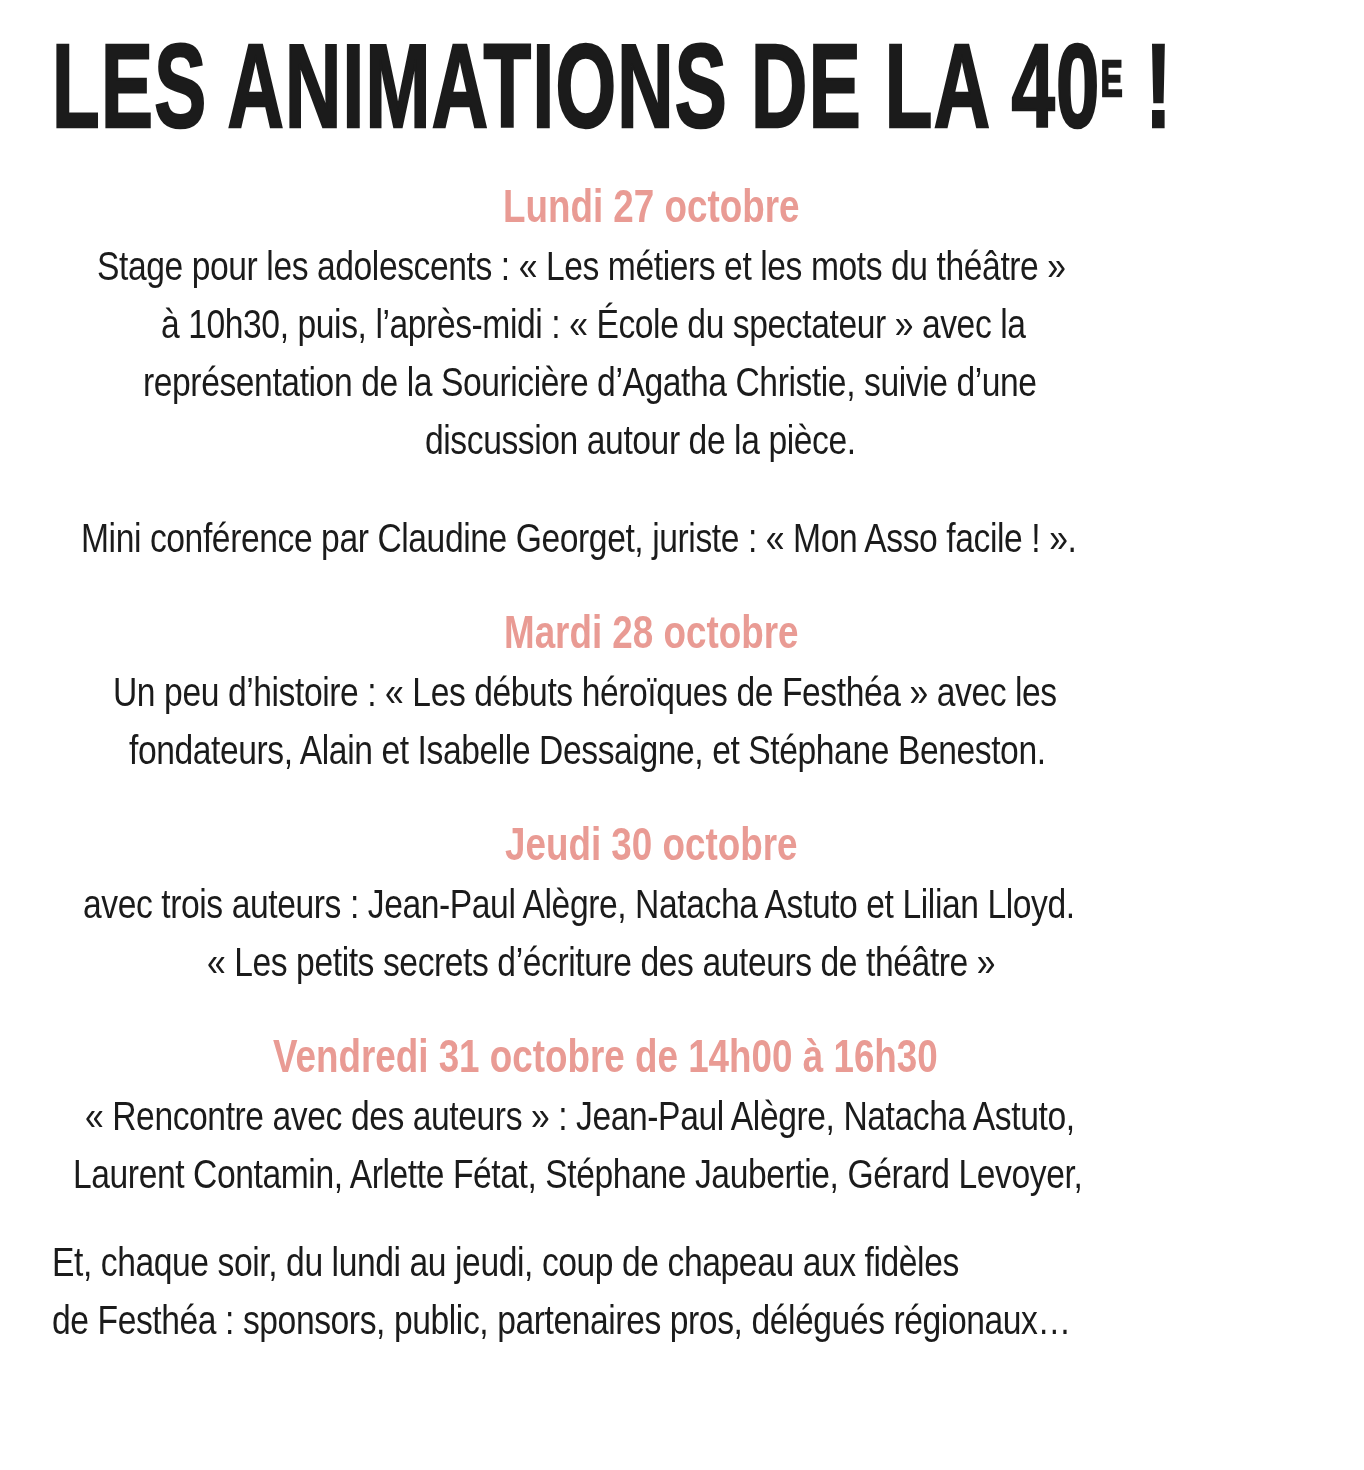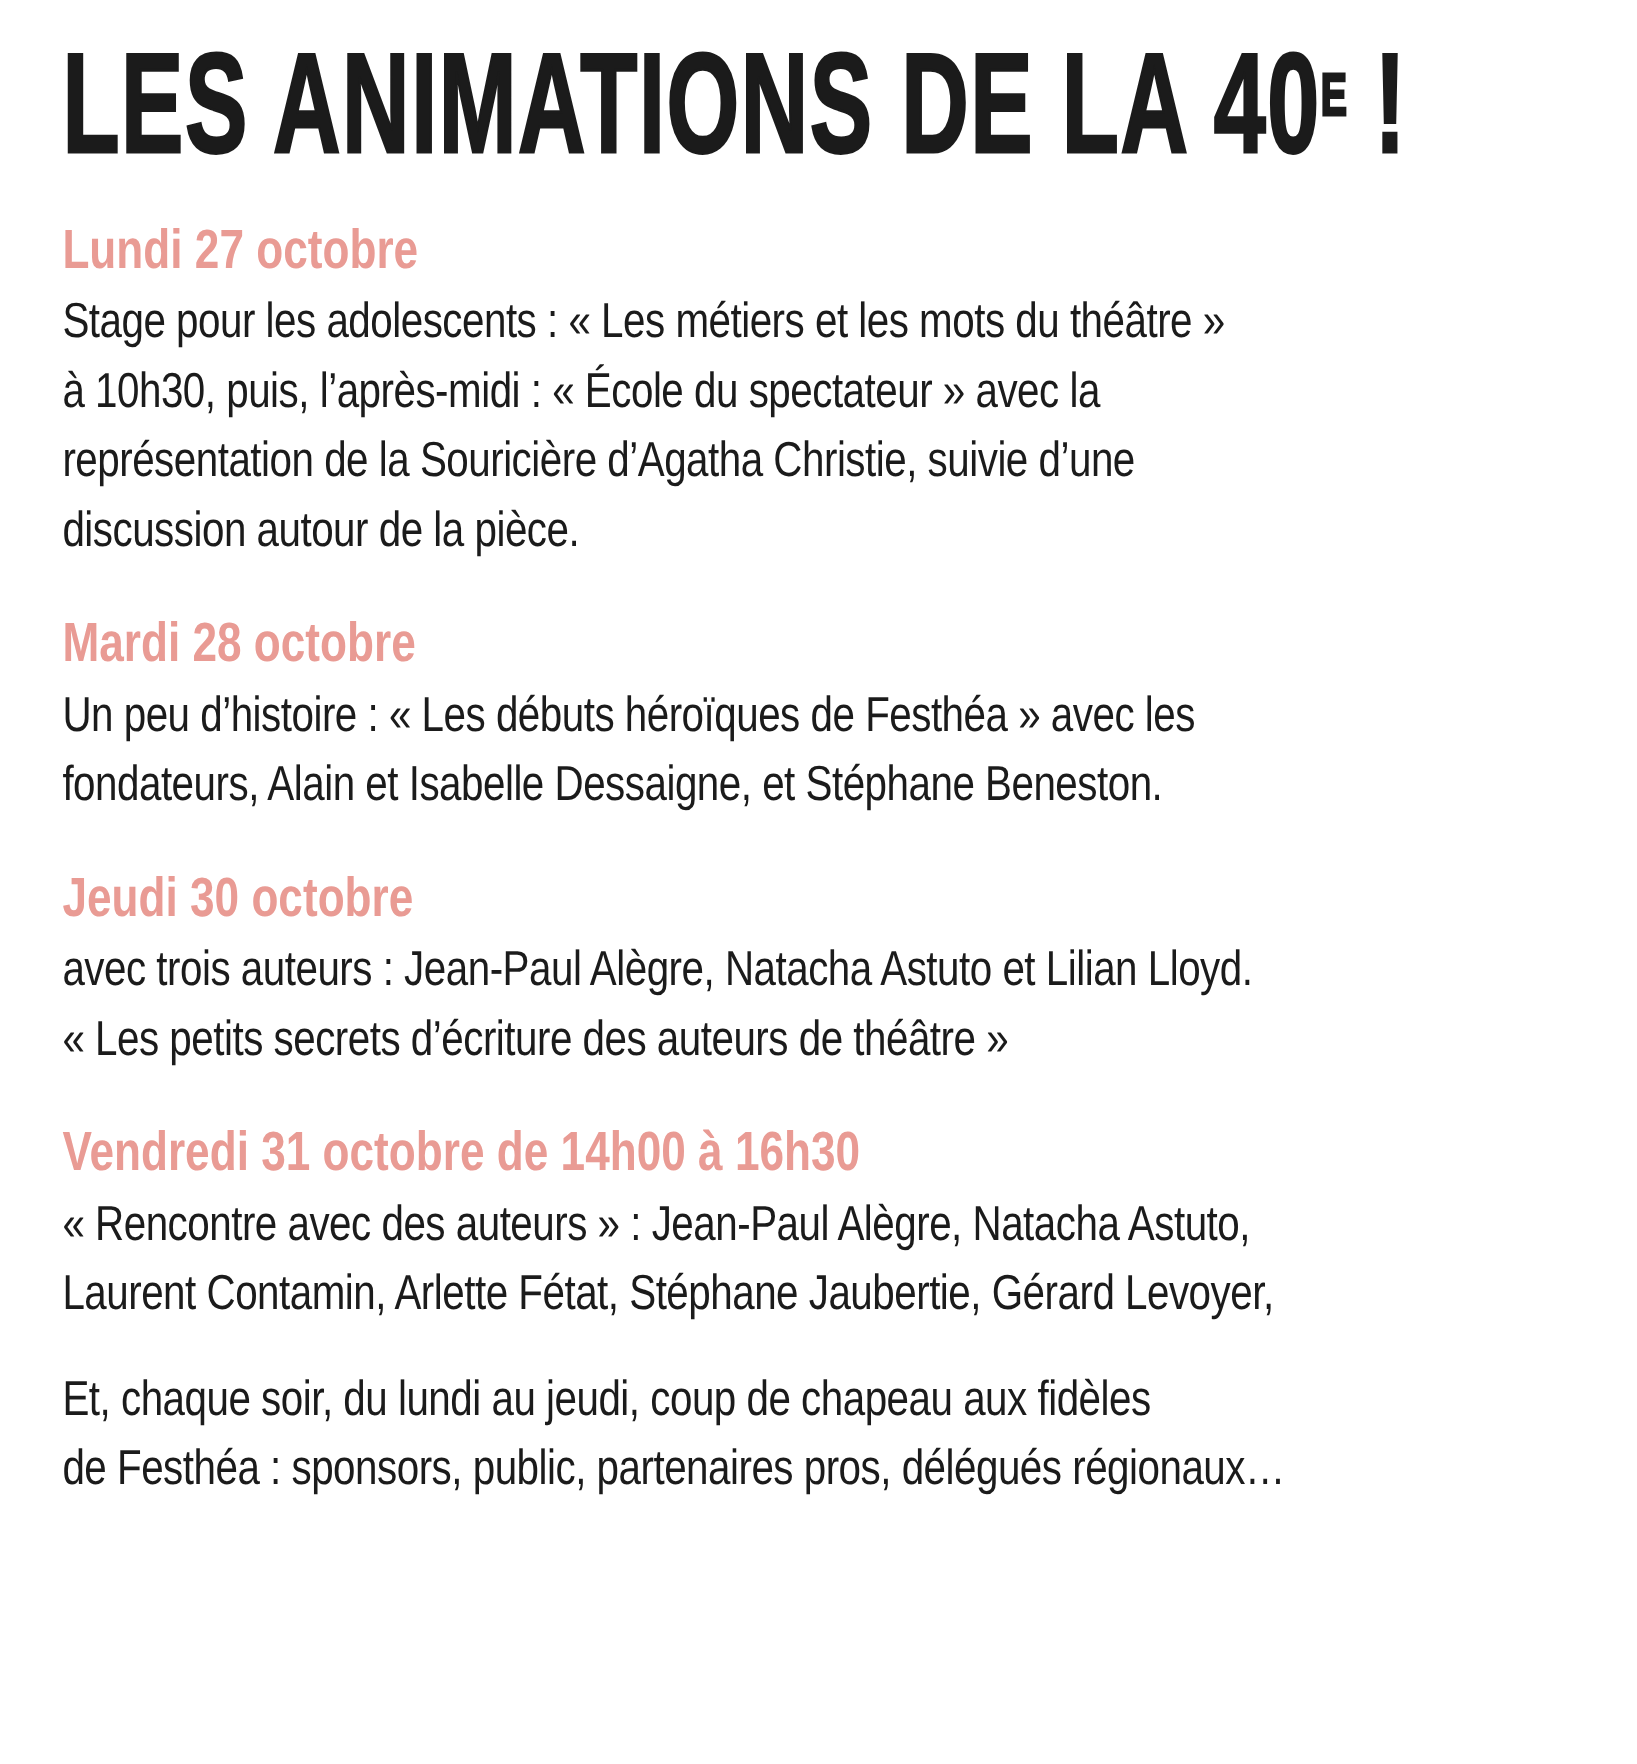--- a/index.html
+++ b/index.html
@@ -35,21 +35,21 @@
     color: var(--ink);
     -webkit-text-stroke: 2.5px var(--ink);
     margin-bottom: 32px;
   }
   .title .scale { transform: scaleX(0.66); }
   .title .sup {
     font-size: 0.42em;
     vertical-align: 0.62em;
     letter-spacing: 0;
   }
-  .section { margin-top: 40px; }
+  .section { margin-top: 40px; text-align: center; }
   .heading {
     font-size: 46px;
     line-height: 50px;
     font-weight: 700;
     color: var(--accent);
     letter-spacing: 0;
   }
   .heading .scale { transform: scaleX(0.80); }
   .body { margin-top: 6px; }
   .line {
@@ -73,20 +73,23 @@
     <h2 class="heading"><span class="scale">Lundi 27 octobre</span></h2>
     <div class="body">
       <div class="line"><span class="scale">Stage pour les adolescents : « Les métiers et les mots du théâtre »</span></div>
       <div class="line"><span class="scale">à 10h30, puis, l’après-midi : « École du spectateur » avec la</span></div>
       <div class="line"><span class="scale">représentation de la Souricière d’Agatha Christie, suivie d’une</span></div>
       <div class="line"><span class="scale">discussion autour de la pièce.</span></div>
     </div>
   </section>
 
   <section class="section">
+    <div class="body">
+      <div class="line"><span class="scale">Mini conférence par Claudine Georget, juriste : « Mon Asso facile ! ».</span></div>
+    </div>
   </section>
 
   <section class="section">
     <h2 class="heading"><span class="scale">Mardi 28 octobre</span></h2>
     <div class="body">
       <div class="line"><span class="scale">Un peu d’histoire : « Les débuts héroïques de Festhéa » avec les</span></div>
       <div class="line"><span class="scale">fondateurs, Alain et Isabelle Dessaigne, et Stéphane Beneston.</span></div>
     </div>
   </section>
 

